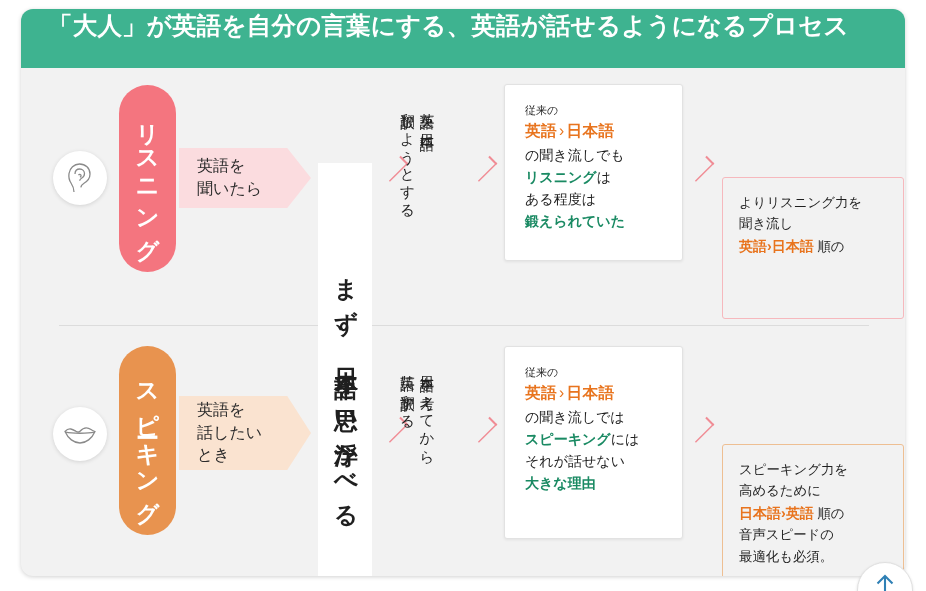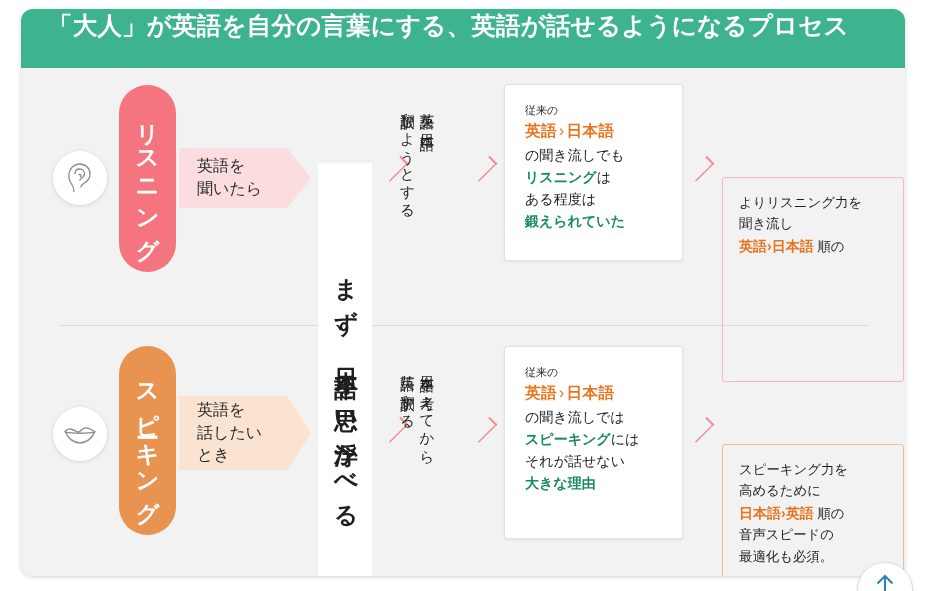--- a/index.html
+++ b/index.html
@@ -184,21 +184,21 @@
 
   
   .outbox {
     position: absolute;
     left: 701px; top: 105px;
     width: 182px; height: 170px;
     border-radius: 3px;
     background: #f2f2f2;
     padding: 14px 0 0 16px;
   }
-  .outbox-listening { border: 1.6px solid #f6b8bd; top: 109px; height: 205px; }
+  .outbox-listening { border: 1.6px solid #f6b8bd; top: 109px; height: 142px; }
   .outbox-speaking  { border: 1.6px solid #eebf93; top: 122px; height: 159px; }
   .outbox-line {
     font-size: 13.4px;
     line-height: 1.6;
     color: #1f1f1f;
     white-space: nowrap;
   }
   .outbox-line .hl { color: #e8741e; font-weight: bold; font-size: 14px; }
 
   

